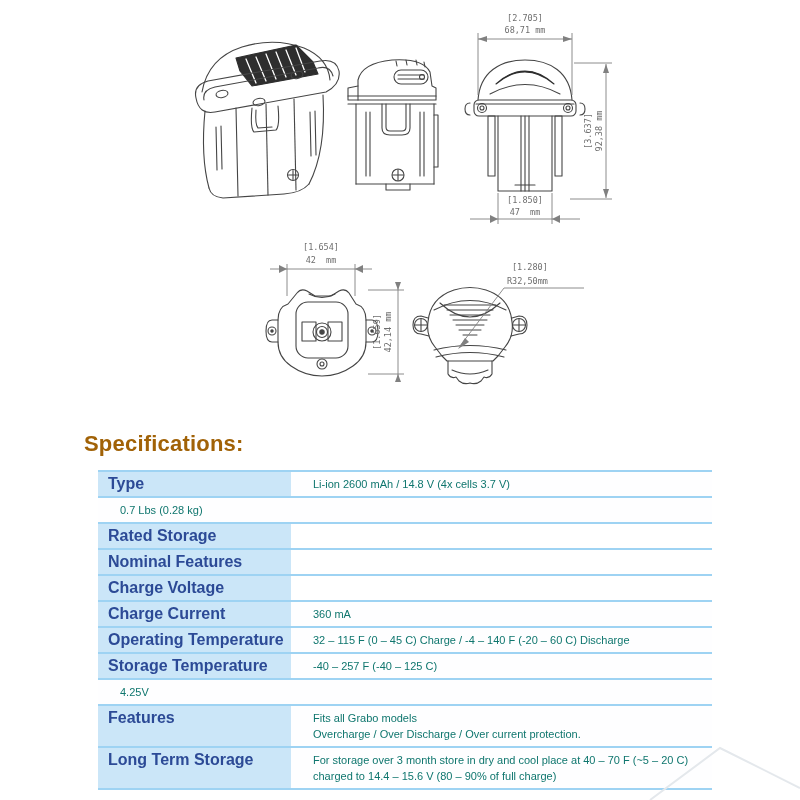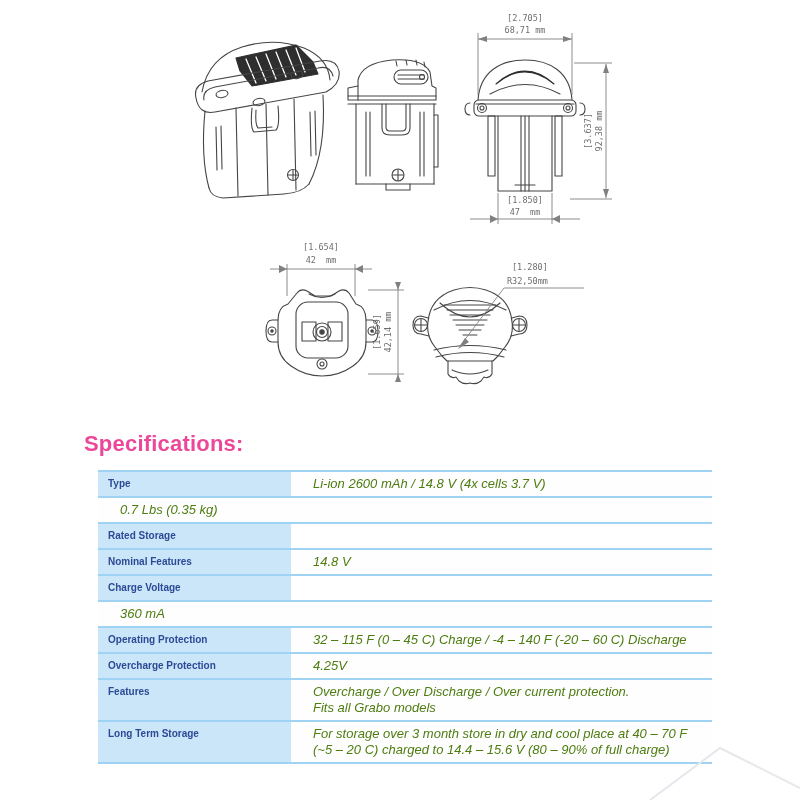--- a/index.html
+++ b/index.html
@@ -4,30 +4,30 @@
 <style>
   html,body{margin:0;padding:0;}
   body{
     width:800px;height:800px;position:relative;background:#ffffff;
     font-family:"Liberation Sans",sans-serif;overflow:hidden;
   }
   .drawings-svg{position:absolute;left:0;top:0;}
   .dim-text{font-family:"DejaVu Sans Mono",monospace;font-size:8.5px;fill:#6e6e6e;}
   .spec-section{position:absolute;left:84px;top:431px;width:628px;}
   .spec-title{
-    margin:0 0 13px 0;font-size:22px;font-weight:bold;color:#ec4899;letter-spacing:.2px;
+    margin:0 0 13px 0;font-size:22px;font-weight:bold;color:#a16207;letter-spacing:.2px;
   }
   .spec-table{margin-left:14px;width:614px;border-top:2px solid #9ed3f3;}
   .spec-row{display:flex;border-bottom:2px solid #9ed3f3;align-items:stretch;}
   .spec-label{
     width:183px;flex:0 0 183px;background:#cbe6f8;color:#2c4a96;font-weight:bold;
-    font-size:10px;line-height:16px;padding:4px 0 4px 10px;
+    font-size:16px;line-height:16px;padding:4px 0 4px 10px;
   }
   .spec-value{
-    flex:1;color:#4d7c0f;font-size:13px;line-height:16px;padding:4px 4px 4px 22px;background:#fefeff;font-style:italic;
+    flex:1;color:#0f766e;font-size:11px;line-height:16px;padding:4px 4px 4px 22px;background:#fefeff;
   }
   .value-line{white-space:nowrap;}
   .value-line.wrap{white-space:normal;}
   .watermark-svg{position:absolute;right:0;bottom:0;}
 </style>
 </head>
 <body>
 
 <svg class="drawings-svg" width="800" height="428" viewBox="0 0 800 428">
 
@@ -222,57 +222,60 @@
   <div class="spec-table">
 
     <div class="spec-row">
       <div class="spec-label">Type</div>
       <div class="spec-value">
           <div class="value-line">Li-ion 2600 mAh / 14.8 V (4x cells 3.7 V)</div>
         </div>
     </div>
     <div class="spec-row">
       <div class="spec-value">
-          <div class="value-line">0.7 Lbs (0.35 kg)</div>
+          <div class="value-line">0.7 Lbs (0.28 kg)</div>
         </div>
     </div>
     <div class="spec-row">
       <div class="spec-label">Rated Storage</div>
     </div>
     <div class="spec-row">
       <div class="spec-label">Nominal Features</div>
-      <div class="spec-value">
-          <div class="value-line">14.8 V</div>
-        </div>
     </div>
     <div class="spec-row">
       <div class="spec-label">Charge Voltage</div>
     </div>
     <div class="spec-row">
+      <div class="spec-label">Charge Current</div>
       <div class="spec-value">
           <div class="value-line">360 mA</div>
         </div>
     </div>
     <div class="spec-row">
-      <div class="spec-label">Operating Protection</div>
+      <div class="spec-label">Operating Temperature</div>
       <div class="spec-value">
           <div class="value-line">32 – 115 F (0 – 45 C) Charge / -4 – 140 F (-20 – 60 C) Discharge</div>
         </div>
     </div>
     <div class="spec-row">
-      <div class="spec-label">Overcharge Protection</div>
+      <div class="spec-label">Storage Temperature</div>
+      <div class="spec-value">
+          <div class="value-line">-40 – 257 F (-40 – 125 C)</div>
+        </div>
+    </div>
+    <div class="spec-row">
       <div class="spec-value">
           <div class="value-line">4.25V</div>
         </div>
     </div>
     <div class="spec-row">
       <div class="spec-label">Features</div>
       <div class="spec-value">
+        <div class="value-line">Fits all Grabo models</div>
         <div class="value-line">Overcharge / Over Discharge / Over current protection.</div>
-        <div class="value-line">Fits all Grabo models</div>
       </div>
     </div>
     <div class="spec-row">
       <div class="spec-label">Long Term Storage</div>
       <div class="spec-value">
           <div class="value-line wrap">For storage over 3 month store in dry and cool place at 40 – 70 F (~5 – 20 C) charged to 14.4 – 15.6 V (80 – 90% of full charge)</div>
         </div>
     </div>
 
   </div>

